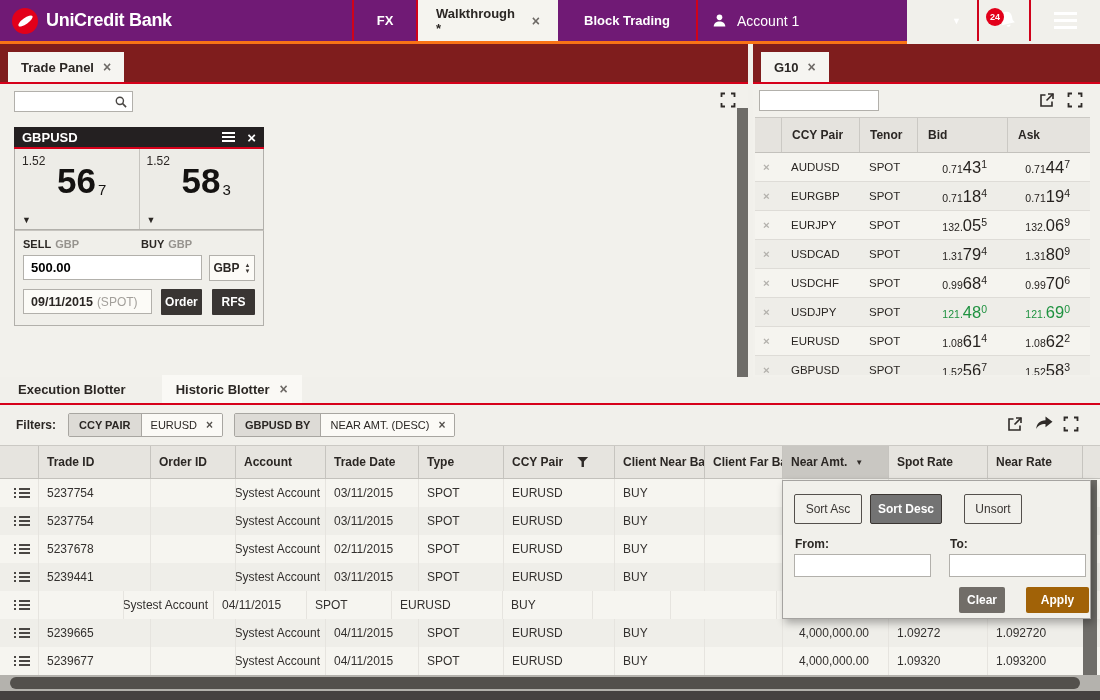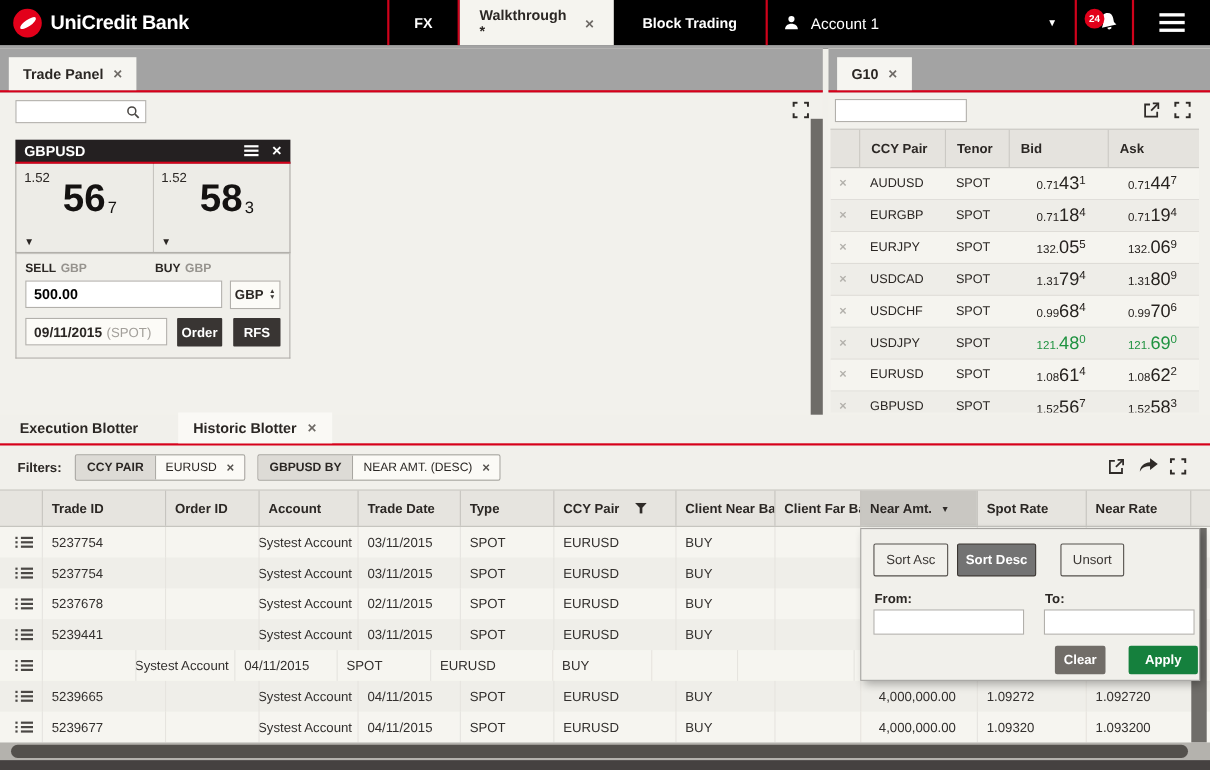--- a/index.html
+++ b/index.html
@@ -4,22 +4,22 @@
 <style>
   * { box-sizing: border-box; margin: 0; padding: 0; }
   html,body { width:1100px; height:700px; }
   body {
     position: relative; overflow: hidden;
     background: #f1f0eb;
     font-family: "Liberation Sans", sans-serif;
     color: #2b2724;
   }
   
-  #topbar { position:absolute; left:0; top:0; width:1100px; height:44px;
-    background:#000000; border-bottom:3px solid #a3a3a3; }
+  #topbar { position:absolute; left:0; top:0; width:907px; height:44px;
+    background:#701a75; border-bottom:3px solid #f97316; }
   .brand { position:absolute; left:12px; top:0; height:41px; display:flex; align-items:center; gap:8px; }
   .brand-logo { width:26px; height:26px; border-radius:50%; background:#e2001a; position:relative; overflow:hidden; }
   .brand-logo::after { content:""; position:absolute; left:5px; top:10px; width:17px; height:6px;
     background:#fff; border-radius:50%; transform:rotate(-35deg); }
   .brand-text { color:#fff; font-size:18px; font-weight:bold; letter-spacing:-0.3px; }
   #topbar-tabs { position:absolute; left:352px; top:0; height:41px; display:flex; }
   .tb-tab { height:41px; display:flex; align-items:center; justify-content:center; gap:10px;
     color:#fff; font-size:13px; font-weight:bold; padding:0 18px; }
   .tb-tab:first-child { border-left:2px solid #d0021b; border-right:2px solid #d0021b; width:66px; padding:0; }
   .tb-tab.active { background:#f5f4ef; color:#2b2724; width:140px; }
@@ -33,21 +33,21 @@
   #bell-area { position:absolute; left:977px; top:0; width:52px; height:41px; border-left:2px solid #d0021b; }
   #bell-icon { position:absolute; left:18px; top:9px; transform:rotate(-12deg); }
   #bell-badge { position:absolute; left:7px; top:8px; width:18px; height:18px; border-radius:50%;
     background:#e2001a; color:#fff; font-size:9px; font-weight:bold; display:flex; align-items:center; justify-content:center; z-index:2; }
   #burger-area { position:absolute; left:1029px; top:0; width:71px; height:41px; border-left:2px solid #d0021b;
     display:flex; align-items:center; justify-content:center; }
   .burger { display:flex; flex-direction:column; gap:4px; }
   .burger i { display:block; width:23px; height:3px; background:#fff; }
   
   .panel { position:absolute; }
-  .tabstrip { height:40px; background:#a3a3a3; border-bottom:2px solid #d6001a; position:relative; }
+  .tabstrip { height:40px; background:#7f1d1d; border-bottom:2px solid #d6001a; position:relative; }
   .panel-tab { position:absolute; bottom:0; left:8px; height:30px; background:#f6f5f1;
     display:flex; align-items:center; gap:9px; padding:0 13px; font-size:13px; font-weight:bold; }
   
   #left-panel { left:0; top:44px; width:748px; height:333px; background:#f2f1ec; }
   .toolbar { position:relative; height:33px; }
   .search-box { position:absolute; left:14px; top:7px; width:119px; height:21px; background:#fff;
     border:1px solid #b2b0ab; display:flex; align-items:center; }
   .search-box input { flex:1; border:0; outline:none; width:90px; height:17px; font-size:12px;
     font-family:"Liberation Sans",sans-serif; background:transparent; padding-left:5px; }
   .icon-btn { position:absolute; top:8px; width:17px; height:17px; }
@@ -159,21 +159,21 @@
   #sp-asc { left:11px; width:68px; }
   #sp-desc { left:87px; width:72px; background:#737373; border-color:#3a3531; color:#fff; font-weight:bold; }
   #sp-unsort { left:181px; width:58px; }
   .sp-label { position:absolute; top:56px; font-size:12px; font-weight:bold; }
   #sp-from-label { left:12px; } #sp-to-label { left:167px; }
   .sp-input { position:absolute; top:73px; width:137px; height:23px; border:1px solid #b2b0ab; background:#fff;
     font-family:"Liberation Sans",sans-serif; font-size:12px; padding:0 5px; outline:none; }
   #sp-from { left:11px; } #sp-to { left:166px; }
   #sp-clear { position:absolute; left:176px; top:106px; width:46px; height:26px; background:#716d68;
     color:#fff; font-size:12px; font-weight:bold; display:flex; align-items:center; justify-content:center; border-radius:2px; }
-  #sp-apply { position:absolute; left:243px; top:106px; width:63px; height:26px; background:#15803d;
+  #sp-apply { position:absolute; left:243px; top:106px; width:63px; height:26px; background:#a16207;
     color:#fff; font-size:12px; font-weight:bold; display:flex; align-items:center; justify-content:center; border-radius:2px; }
 </style>
 </head>
 <body>
 
 <div id="topbar">
   <div class="brand">
     <span class="brand-logo"></span>
     <span class="brand-text">UniCredit Bank</span>
   </div>

